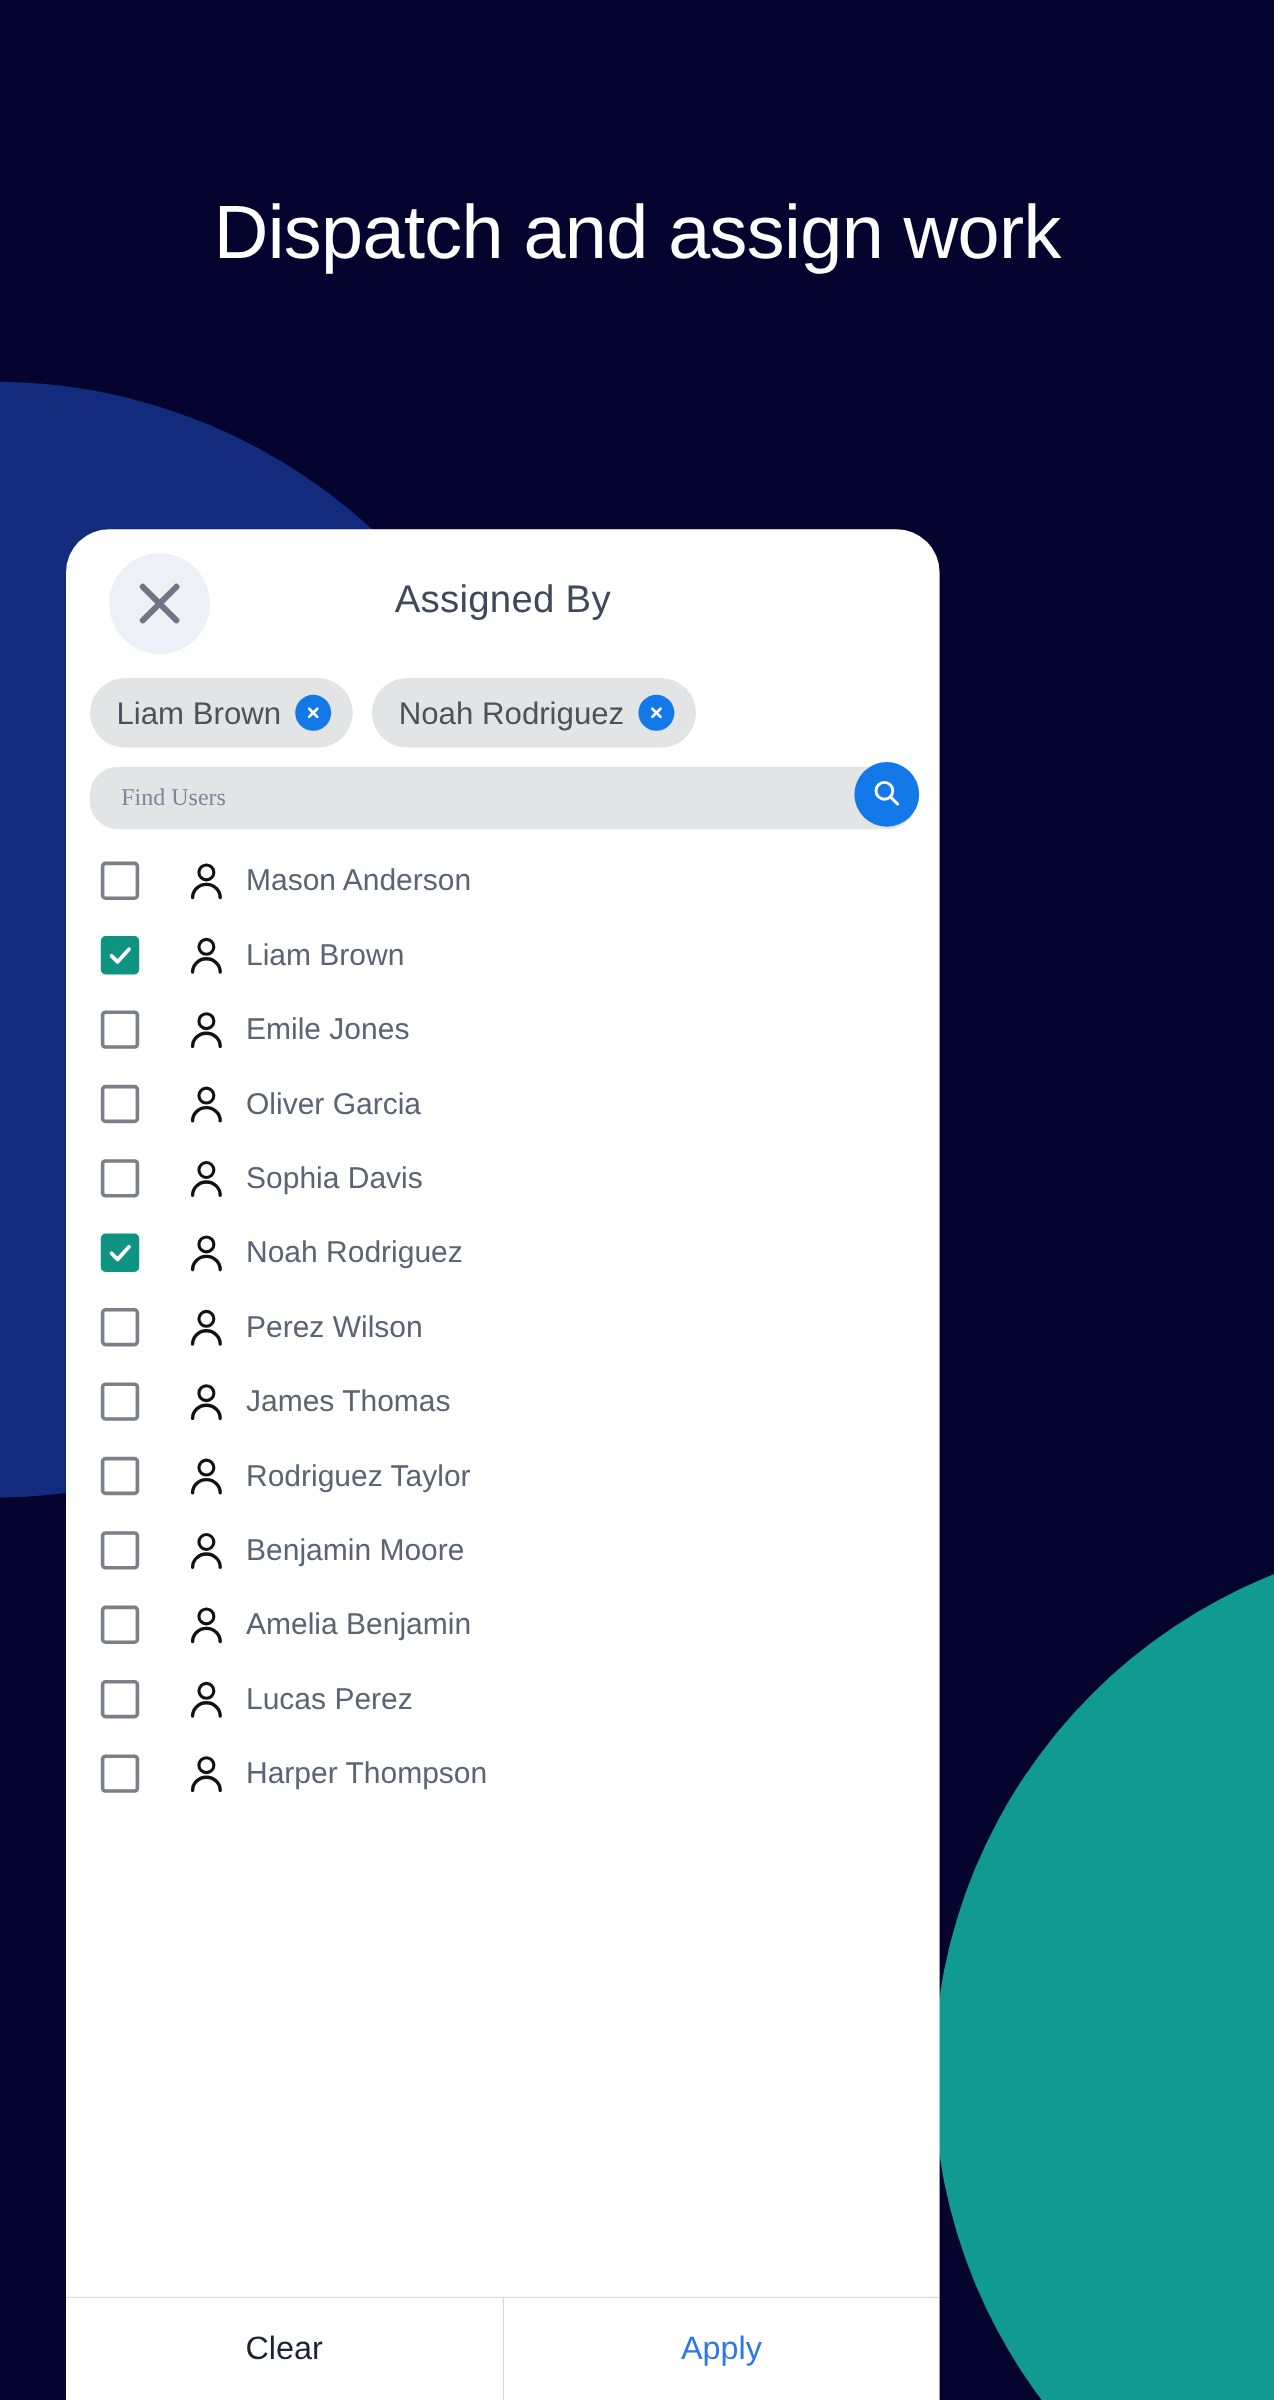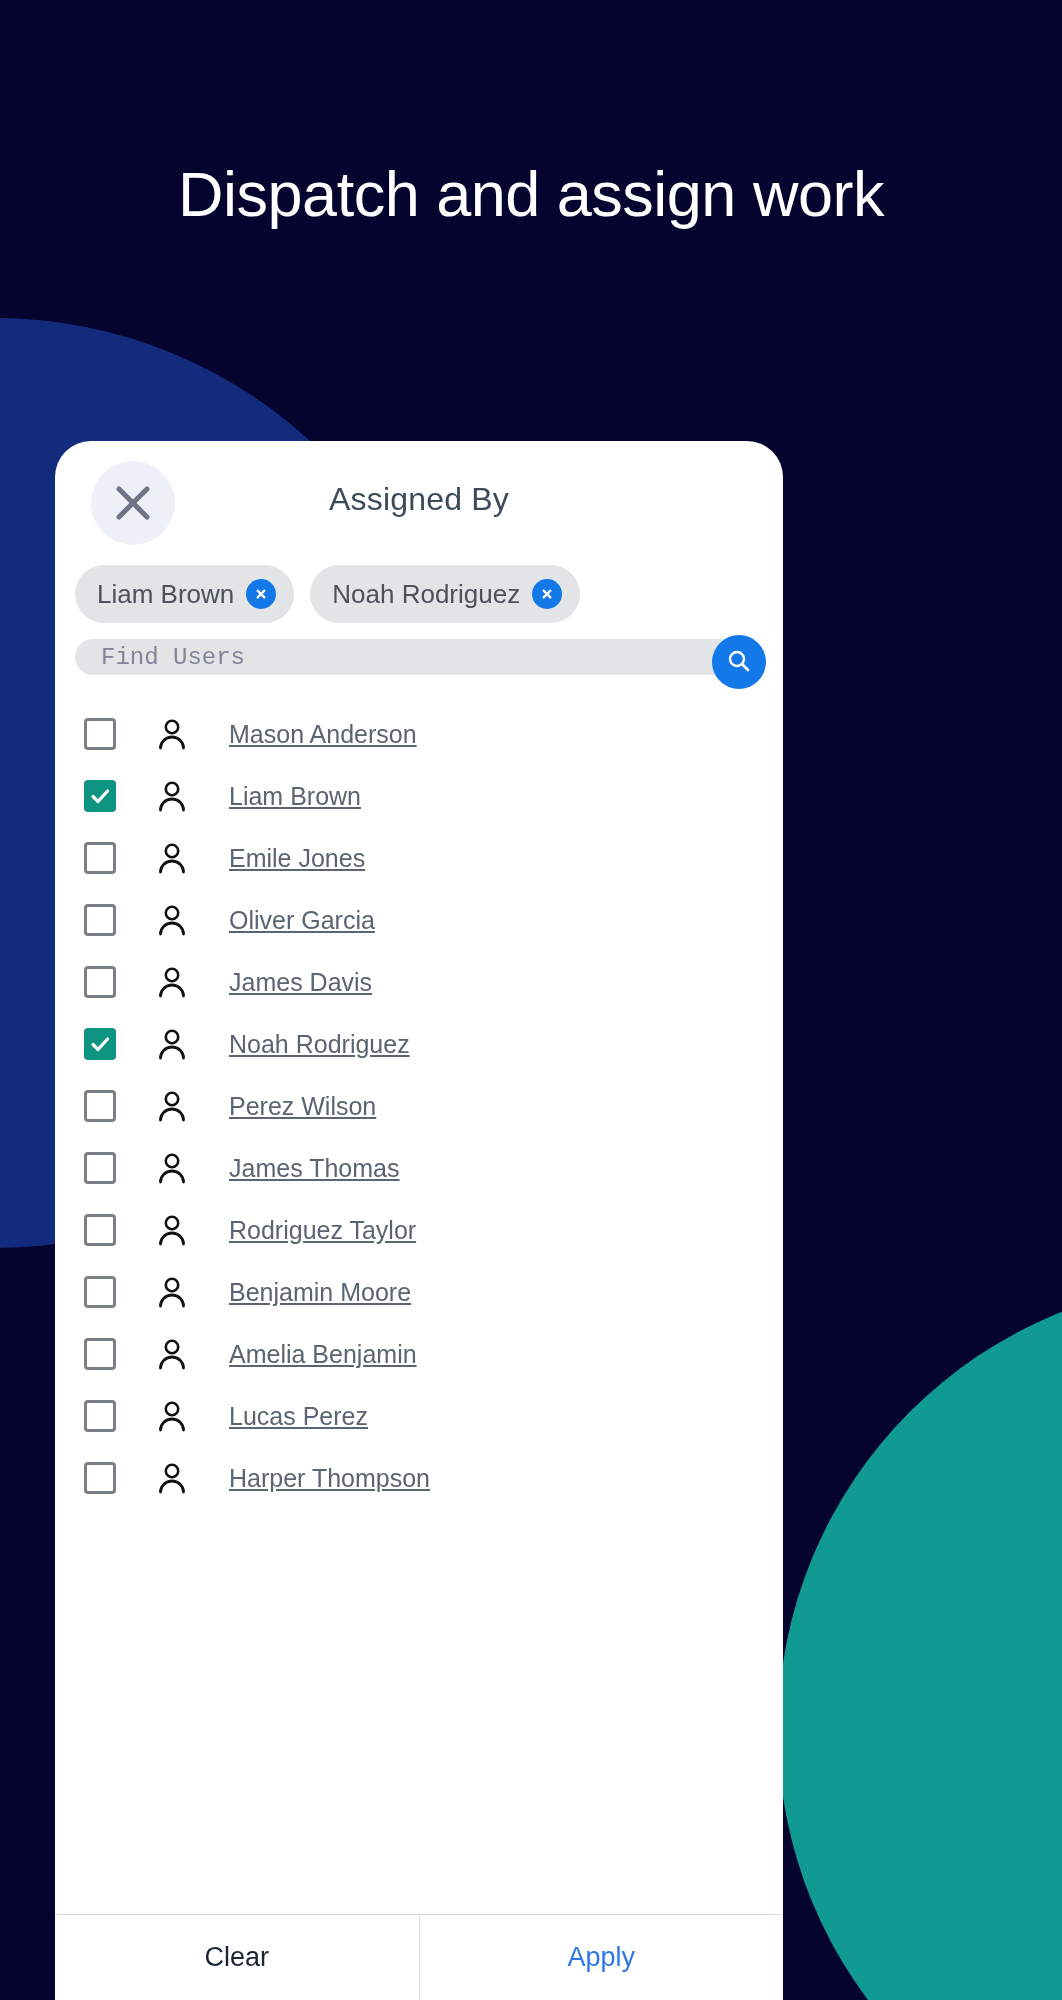--- a/index.html
+++ b/index.html
@@ -112,27 +112,27 @@
   }
 
   
   #search-row{
     flex:0 0 auto;
     position:relative;
     margin:14px 20px 0 20px;
     height:46px;
   }
   #search-input{
-    width:100%; height:36px;
+    width:100%; height:52px;
     background:#e3e4e6;
     border:none; border-radius:23px;
     padding:0 70px 0 26px;
-    font-size:24px;
+    font-size:20px;
     color:#555b66;
-    font-family:Liberation Mono, monospace;
+    font-family:Liberation Serif, serif;
     outline:none;
   }
   #search-input::placeholder{ color:#80869a; }
   #search-button{
     position:absolute;
     right:-3px; top:-4px;
     width:54px; height:54px;
     border-radius:50%;
     background:#1378e8;
     border:none;
@@ -164,25 +164,24 @@
   }
   .cb.off{ border:3px solid #7b7f87; background:#ffffff; }
   .cb.on { border:3px solid #0e9480; background:#0e9480; }
   .person-icon{
     flex:0 0 auto;
     width:46px; height:34px;
     margin-left:33px;
     display:flex; align-items:center; justify-content:center;
   }
   .user-name{
-    margin-left:34px;
+    margin-left:10px;
     font-size:25px;
     color:#5a6472;
     white-space:nowrap;
-    text-decoration:underline;
   }
 
   
   #sheet-footer{
     flex:0 0 auto;
     height:86px;
     border-top:1px solid #d9dadd;
     display:flex;
     align-items:stretch;
   }
@@ -301,21 +300,21 @@
           <span class="user-name">Oliver Garcia</span>
         </div>
         <div class="user-row">
           <span class="cb off"></span>
           <span class="person-icon">
             <svg width="34" height="34" viewBox="0 0 34 34">
               <circle cx="17" cy="10" r="6.2" fill="none" stroke="#111111" stroke-width="2.6"></circle>
               <path d="M5.5 31 a11.5 11 0 0 1 23 0" fill="none" stroke="#111111" stroke-width="2.8" stroke-linecap="round"></path>
             </svg>
           </span>
-          <span class="user-name">James Davis</span>
+          <span class="user-name">Sophia Davis</span>
         </div>
         <div class="user-row">
           <span class="cb on">
             <svg width="22" height="22" viewBox="0 0 22 22">
               <polyline points="4,11.5 9,16.5 18.5,6" fill="none" stroke="#ffffff" stroke-width="3.2" stroke-linecap="round" stroke-linejoin="round"></polyline>
             </svg>
           </span>
           <span class="person-icon">
             <svg width="34" height="34" viewBox="0 0 34 34">
               <circle cx="17" cy="10" r="6.2" fill="none" stroke="#111111" stroke-width="2.6"></circle>

